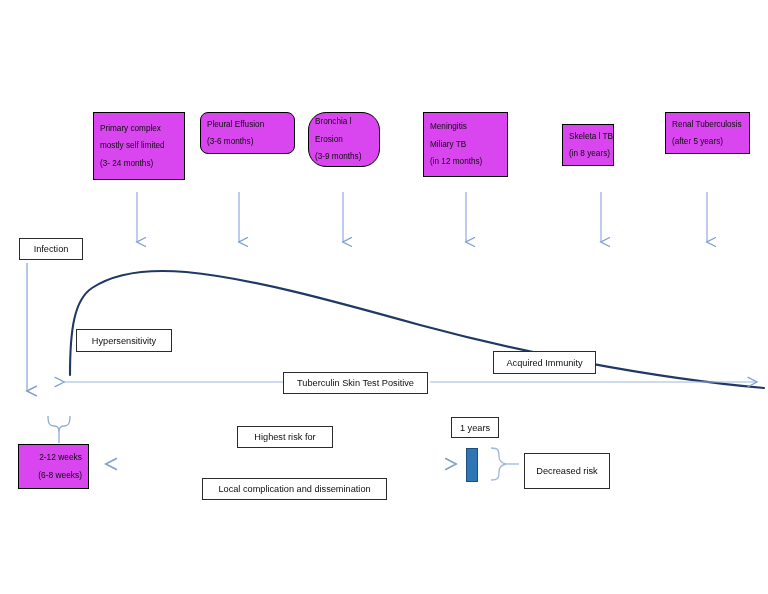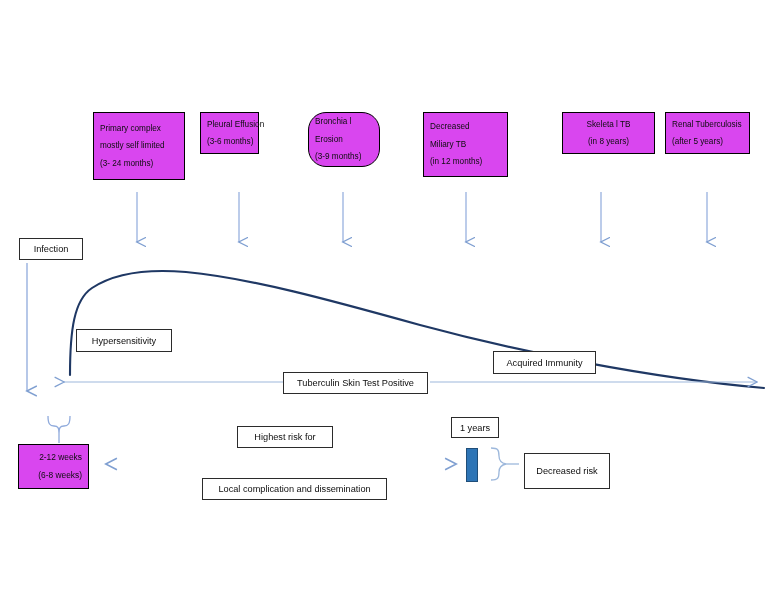--- a/index.html
+++ b/index.html
@@ -105,38 +105,38 @@
              C501,465 499,467 499,472 C499,478 498,480 491,480" fill="none" stroke="#9db8dc" stroke-width="1.3"></path>
     <path d="M506,464 L519,464" fill="none" stroke="#9db8dc" stroke-width="1.3"></path>
   </svg>
 
   <div class="box" style="left:93px;top:112px;width:92px;height:68px;">
     <span class="ln">Primary complex</span>
     <span class="ln">mostly self limited</span>
     <span class="ln">(3- 24 months)</span>
   </div>
 
-  <div class="box" style="left:200px;top:112px;width:59px;height:42px;">
+  <div class="box" style="left:200px;top:112px;width:95px;height:42px;border-radius:8px;">
     <span class="ln">Pleural Effusion</span>
     <span class="ln">(3-6 months)</span>
   </div>
 
   <div class="box" style="left:308px;top:112px;width:72px;height:55px;border-radius:18px;">
     <span class="ln">Bronchia l</span>
     <span class="ln" style="margin-top:8px;">Erosion</span>
     <span class="ln">(3-9 months)</span>
   </div>
 
   <div class="box" style="left:423px;top:112px;width:85px;height:65px;">
-    <span class="ln">Decreased</span>
+    <span class="ln">Meningitis</span>
     <span class="ln">Miliary TB</span>
     <span class="ln">(in 12 months)</span>
   </div>
 
-  <div class="box" style="left:562px;top:112px;width:93px;height:42px;text-align:center;">
+  <div class="box" style="left:562px;top:124px;width:52px;height:42px;text-align:center;">
     <span class="ln">Skeleta l TB</span>
     <span class="ln">(in 8 years)</span>
   </div>
 
   <div class="box" style="left:665px;top:112px;width:85px;height:42px;">
     <span class="ln">Renal Tuberculosis</span>
     <span class="ln">(after 5 years)</span>
   </div>
 
   <div class="label-box" style="left:19px;top:238px;width:64px;height:22px;">

